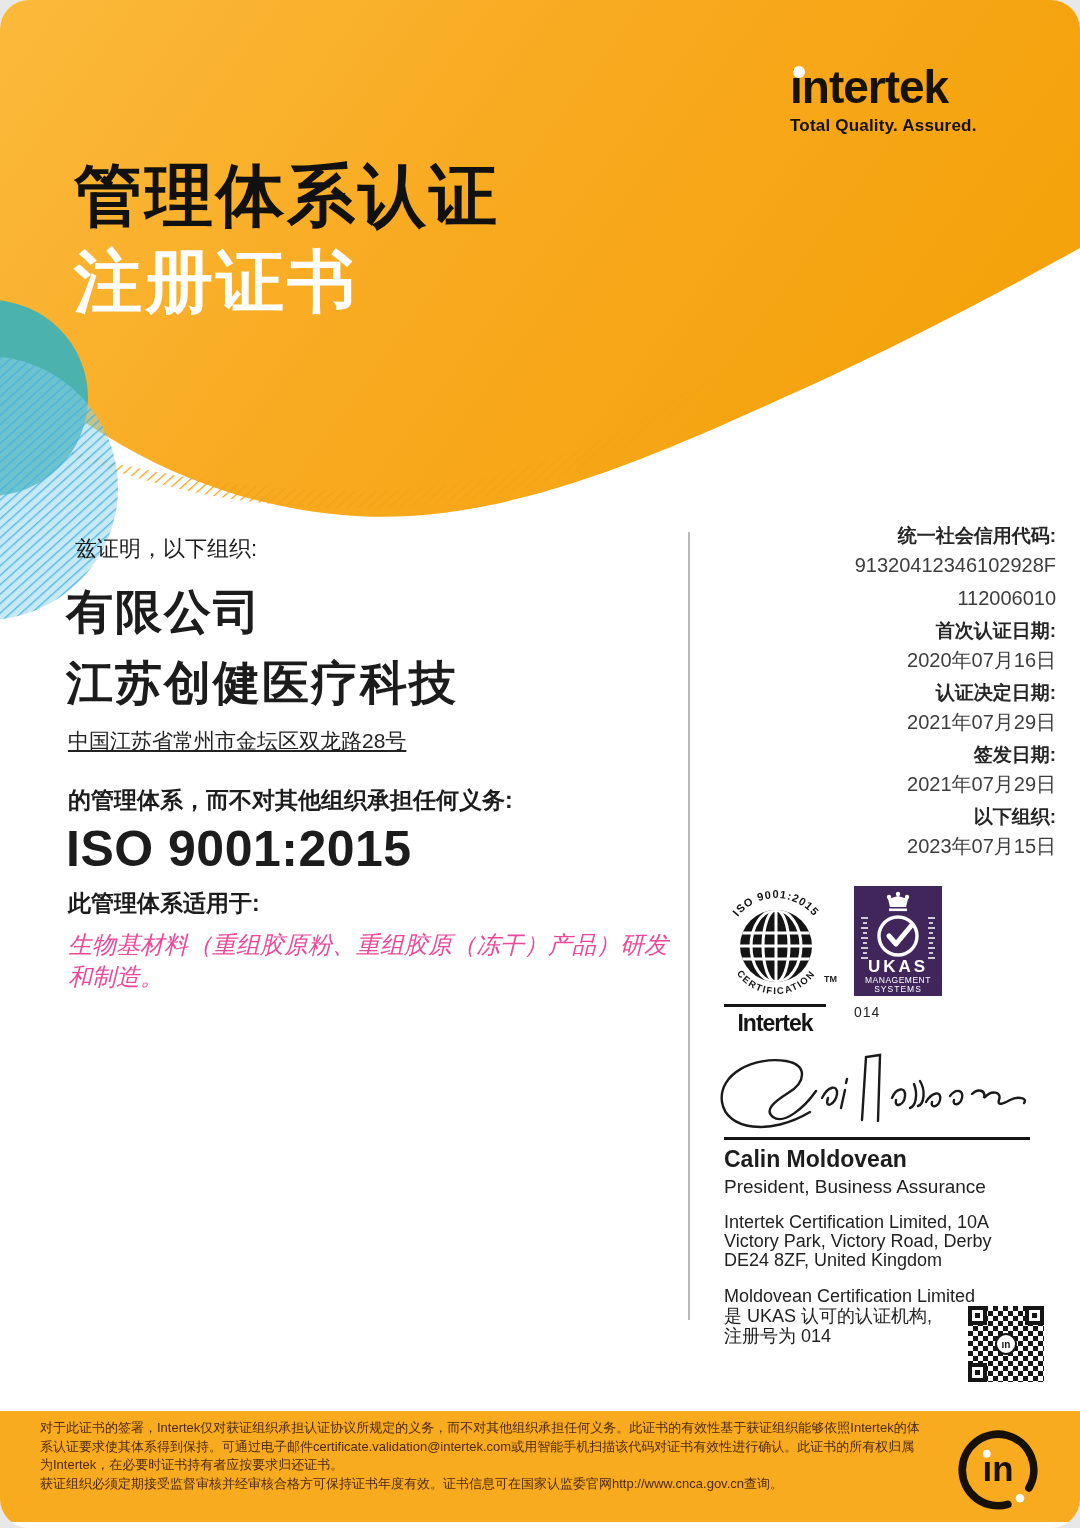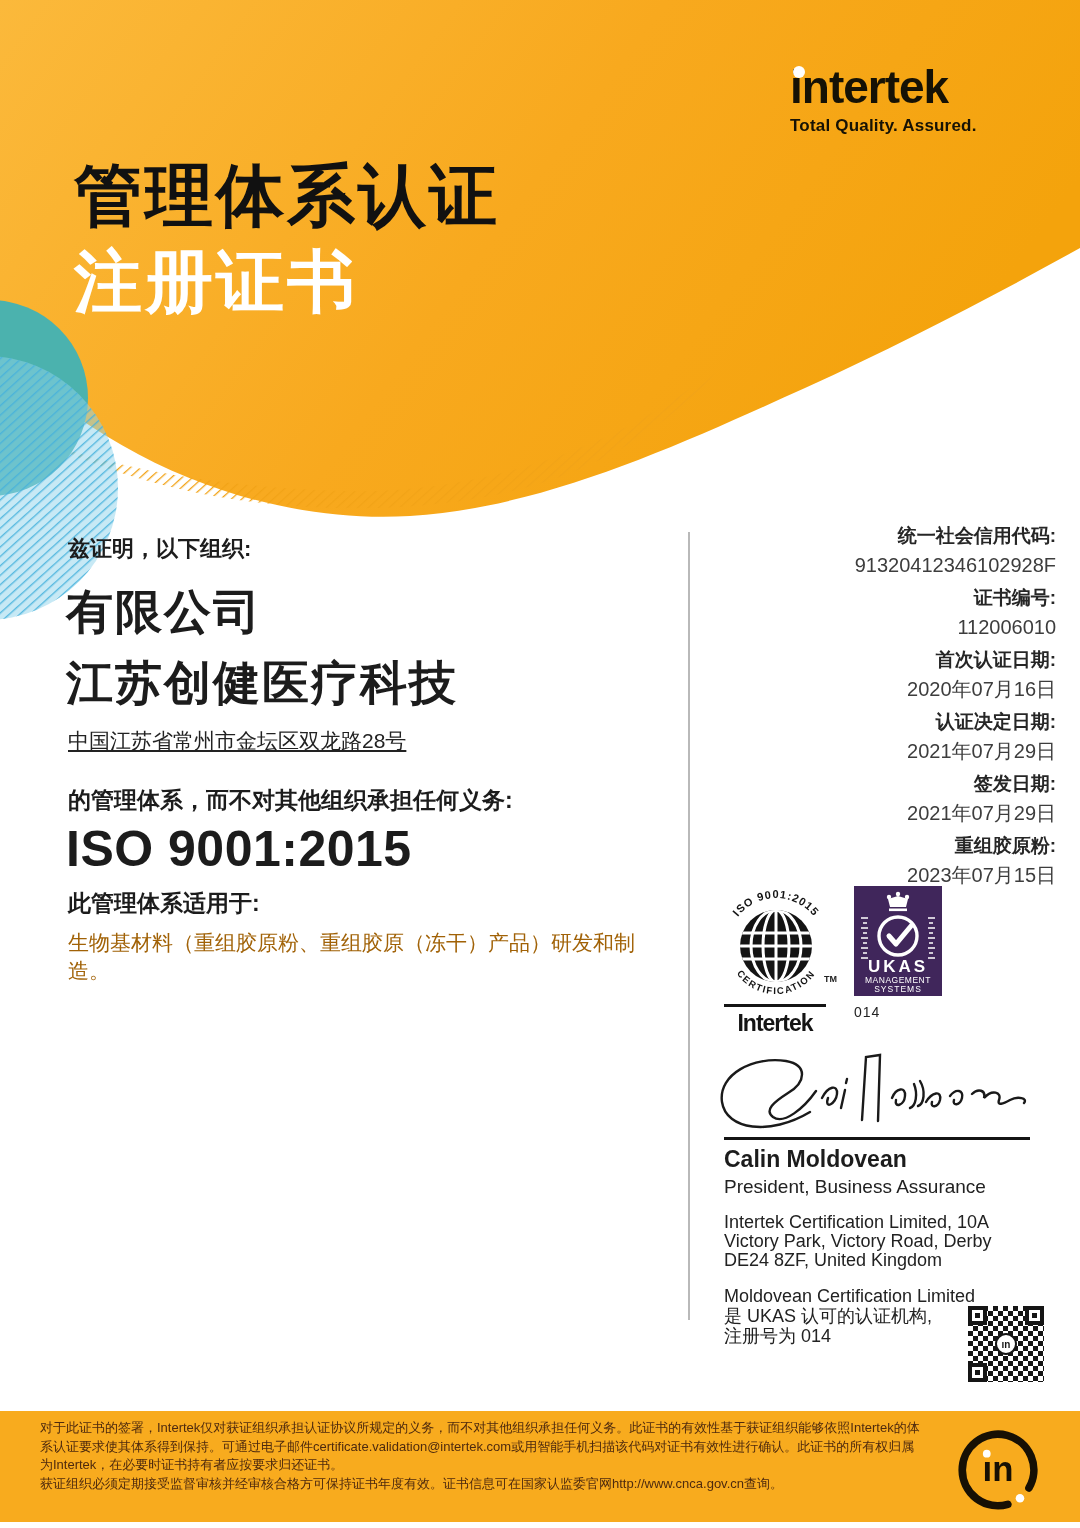--- a/index.html
+++ b/index.html
@@ -1,43 +1,43 @@
 <!DOCTYPE html>
 <html><head>
 <meta charset="utf-8">
 <style>
   html,body{margin:0;padding:0;background:#e8e8e8;}
   .page{
     position:relative;width:1080px;height:1528px;margin:0 auto;
     background:#ffffff;overflow:hidden;
-    font-family:"Liberation Sans","DejaVu Sans",sans-serif;color:#1c1c1c;
+    font-family:"Liberation Sans","DejaVu Sans",sans-serif;color:#1c1c1c;border-radius:29px;
   }
   .decor{position:absolute;left:0;top:0;z-index:0;}
   
   .logo{position:absolute;left:790px;top:64px;z-index:2;}
   .logo .word{position:relative;display:inline-block;font-size:46px;font-weight:bold;
     letter-spacing:-1px;color:#161205;line-height:1;}
   .logo .i-dot{position:absolute;left:3px;top:2px;width:12px;height:12px;border-radius:50%;
     background:#ffffff;}
   .logo .tagline{margin-top:6px;font-size:17px;font-weight:bold;color:#161205;letter-spacing:0.2px;}
   
   .title{position:absolute;left:74px;top:152px;z-index:2;font-weight:900;
     font-size:68px;letter-spacing:3px;line-height:86px;}
   .title .l1{color:#111111;}
   .title .l2{color:#ffffff;}
   
-  .intro{position:absolute;left:68px;top:534px;font-size:22px;font-weight:bold;z-index:2;}
+  .intro{position:absolute;left:75px;top:534px;font-size:22px;font-weight:normal;z-index:2;}
   .company{position:absolute;left:66px;top:576px;font-size:47px;font-weight:bold;
     letter-spacing:2px;line-height:71px;z-index:2;}
   .addr{position:absolute;left:68px;top:727px;font-size:21px;color:#222;z-index:2;text-decoration:underline;}
   .reg-state{position:absolute;left:68px;top:785px;font-size:23px;font-weight:bold;z-index:2;}
   .standard{position:absolute;left:66px;top:820px;font-size:50px;font-weight:bold;
     letter-spacing:0.5px;z-index:2;}
   .scope-label{position:absolute;left:68px;top:888px;font-size:23px;font-weight:bold;z-index:2;}
-  .scope-text{position:absolute;left:68px;top:929px;font-size:21px;color:#a16207;width:600px;z-index:2;}
+  .scope-text{position:absolute;left:68px;top:929px;font-size:24px;color:#ec4899;width:600px;z-index:2;font-style:italic;}
   
   .vdivider{position:absolute;left:688px;top:532px;width:2px;height:788px;background:#b9b9b9;z-index:1;}
   
   .details{position:absolute;left:724px;top:524px;width:332px;z-index:2;}
   .field{margin-bottom:9px;text-align:right;}
   .f-label{font-size:19px;font-weight:bold;color:#262626;line-height:24px;margin-bottom:5px;}
   .f-value{font-size:20px;color:#3d3d3d;line-height:24px;margin-bottom:6px;}
   
   .seals{position:absolute;left:724px;top:886px;z-index:2;display:flex;align-items:flex-start;}
   .globe-col{position:relative;width:102px;}
@@ -123,37 +123,36 @@
   <div class="scope-text">生物基材料（重组胶原粉、重组胶原（冻干）产品）研发和制造。</div>
 
   <div class="vdivider"></div>
 
   <div class="details">
     <div class="field">
       <div class="f-label">统一社会信用代码:</div>
       <div class="f-value">91320412346102928F</div>
     </div>
     <div class="field">
-      <div class="f-label">证书编号:</div>
       <div class="f-value">112006010</div>
     </div>
     <div class="field">
       <div class="f-label">首次认证日期:</div>
       <div class="f-value">2020年07月16日</div>
     </div>
     <div class="field">
       <div class="f-label">认证决定日期:</div>
       <div class="f-value">2021年07月29日</div>
     </div>
     <div class="field">
       <div class="f-label">签发日期:</div>
       <div class="f-value">2021年07月29日</div>
     </div>
     <div class="field">
-      <div class="f-label">重组胶原粉:</div>
+      <div class="f-label">以下组织:</div>
       <div class="f-value">2023年07月15日</div>
     </div>
   </div>
 
   <div class="seals">
     <div class="globe-col">
       <svg width="104" height="112" viewBox="0 0 104 112">
         <defs>
             <clipPath id="gclip">
               <circle cx="52" cy="60" r="36"></circle>

